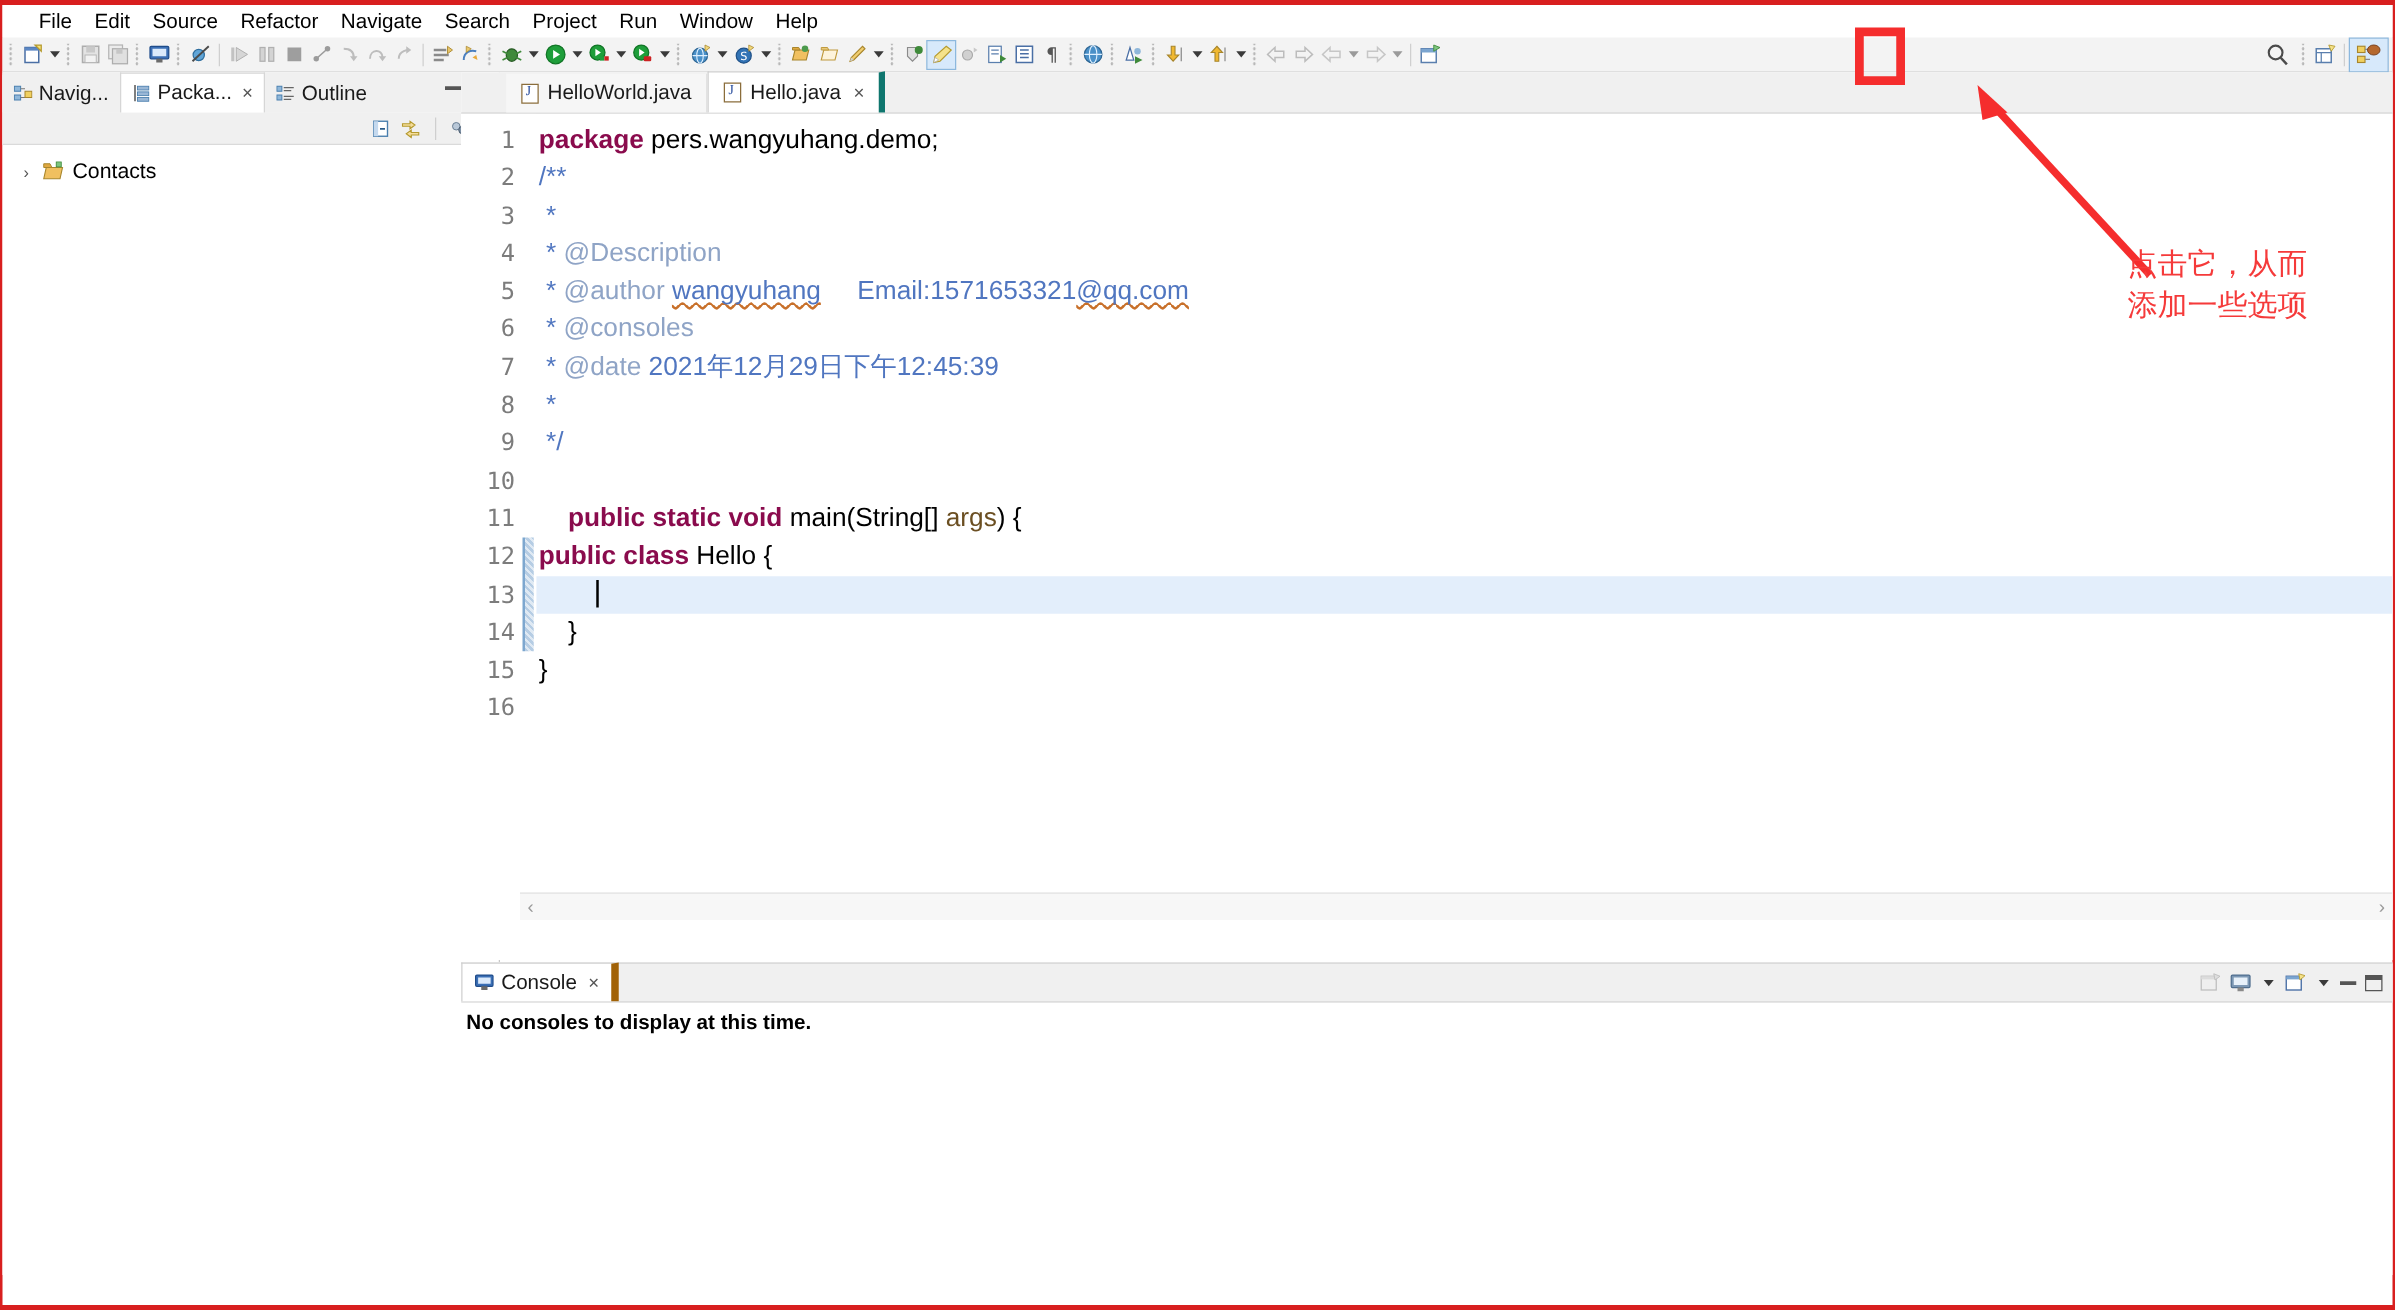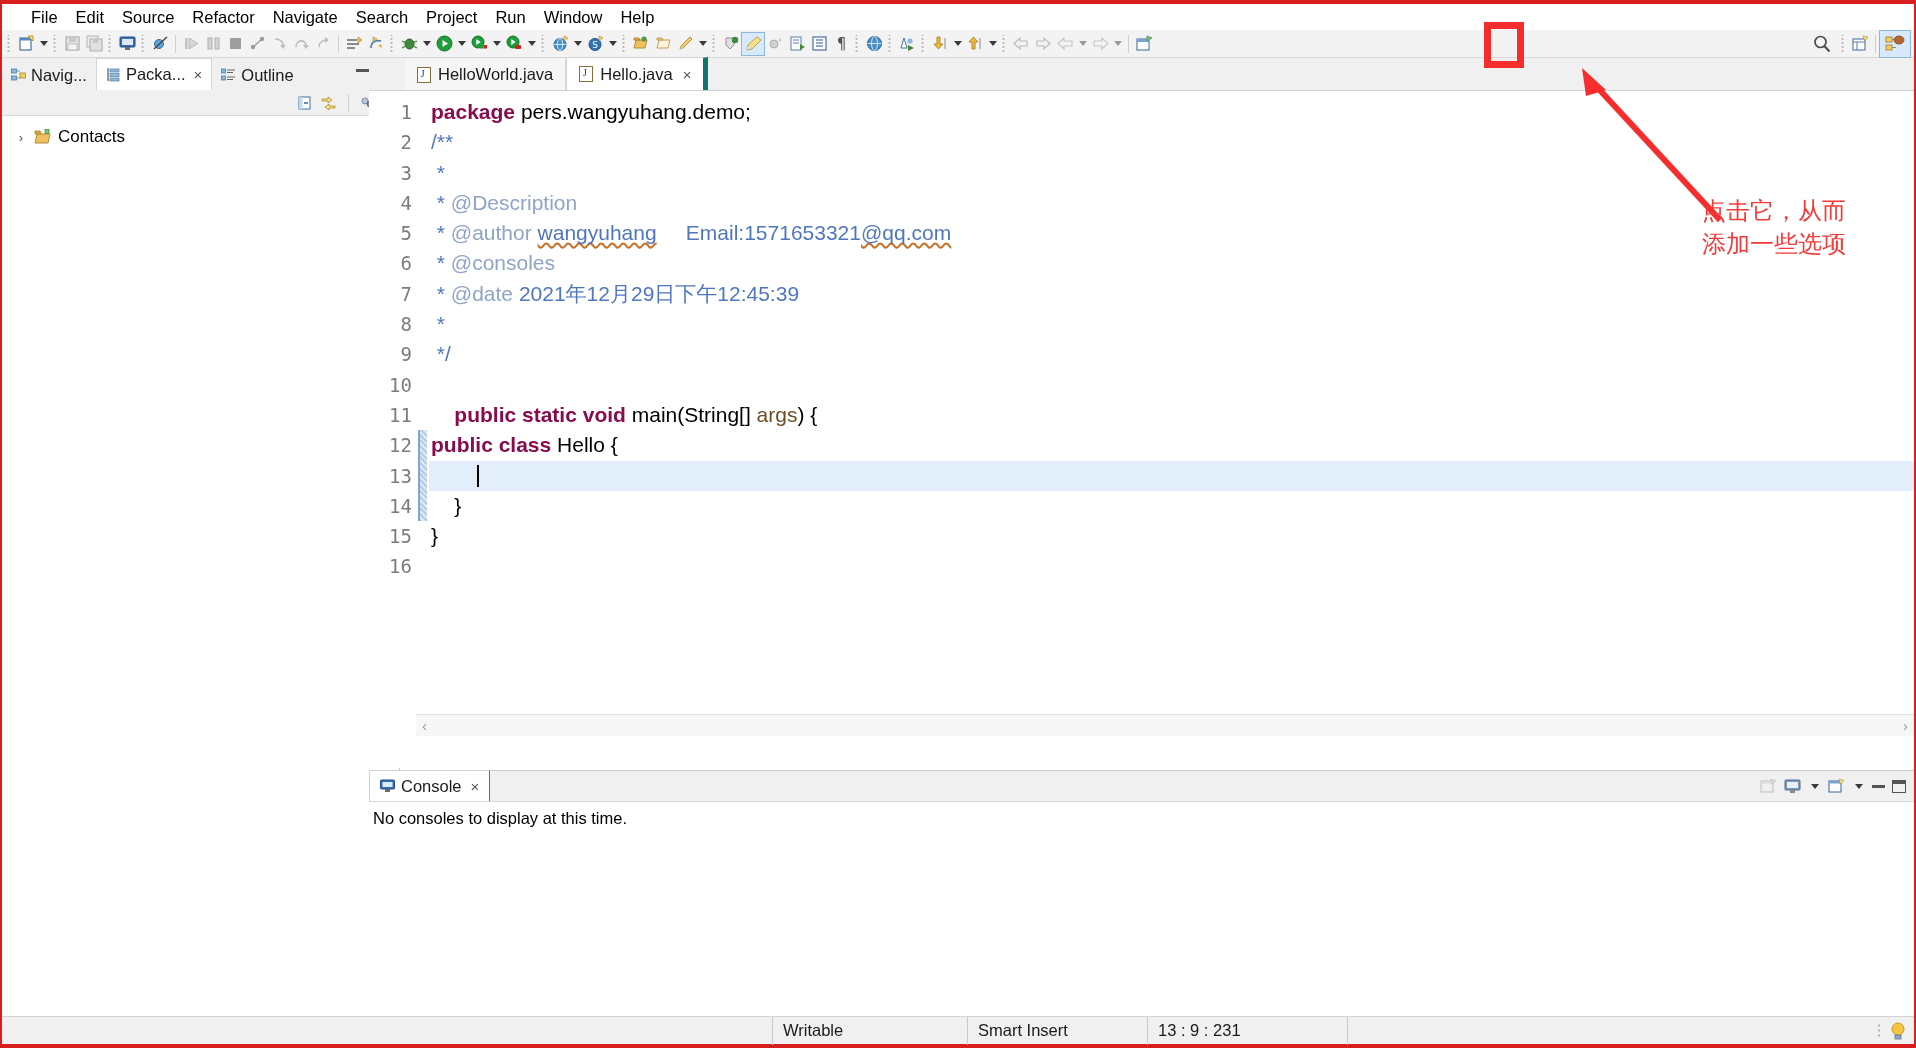--- a/index.html
+++ b/index.html
@@ -317,30 +317,30 @@
     display: flex; align-items: flex-end;
     border-bottom: 1px solid #d6d6d6;
   }
   .cs-tab {
     height: 31px; background: #ffffff;
     display: flex; align-items: center; gap: 6px;
     padding: 0 10px;
     font-size: 16.5px; color: #1a1a1a;
     border-top: 1px solid #d0d0d0;
     border-left: 1px solid #d0d0d0;
-    border-right: 1px solid #a16207;
+    border-right: 6px solid #a16207;
     cursor: default;
   }
   .cs-tools {
     position: absolute; right: 8px; top: 4px;
     display: flex; align-items: center; gap: 7px;
   }
   .cs-body {
     padding: 7px 4px;
-    font-size: 16.5px; color: #000;
+    font-size: 16.5px; color: #000; font-weight: bold;
   }
 
   
   .statusbar {
     position: absolute; left: 2px; bottom: 4px;
     width: 1912px; height: 28px;
     background: #f0f0f0;
     border-top: 1px solid #d4d4d4;
     display: flex; align-items: center;
     font-size: 16.5px; color: #1a1a1a;
@@ -982,28 +982,14 @@
             </svg>
           </span>
         <span class="tb-arrow"></span>
         <span class="minbox"></span>
         <span class="maxbox"></span>
       </div>
     </div>
     <div class="cs-body">No consoles to display at this time.</div>
   </div>
 
-  <div class="statusbar">
-    <div class="sb-cell first" style="width:770px;"></div>
-    <div class="sb-cell" style="width:195px;">Writable</div>
-    <div class="sb-cell" style="width:180px;">Smart Insert</div>
-    <div class="sb-cell" style="width:200px;">13 : 9 : 231</div>
-    <div class="sb-cell" style="flex:1 1 auto; border-left:1px solid #c9c9c9;"></div>
-    <div class="dots3"></div>
-    <div class="bulb" style="margin:0 8px;">
-      <svg width="16" height="20" viewBox="0 0 16 20">
-          <circle cx="8" cy="8" r="6" fill="#f5c542" stroke="#c99b1e" stroke-width="1"></circle>
-          <rect x="5" y="14" width="6" height="4" fill="#8fa9c4" stroke="#5c7691" stroke-width="0.8"></rect>
-        </svg>
-    </div>
-  </div>
 
 </div>
 
 </body></html>

